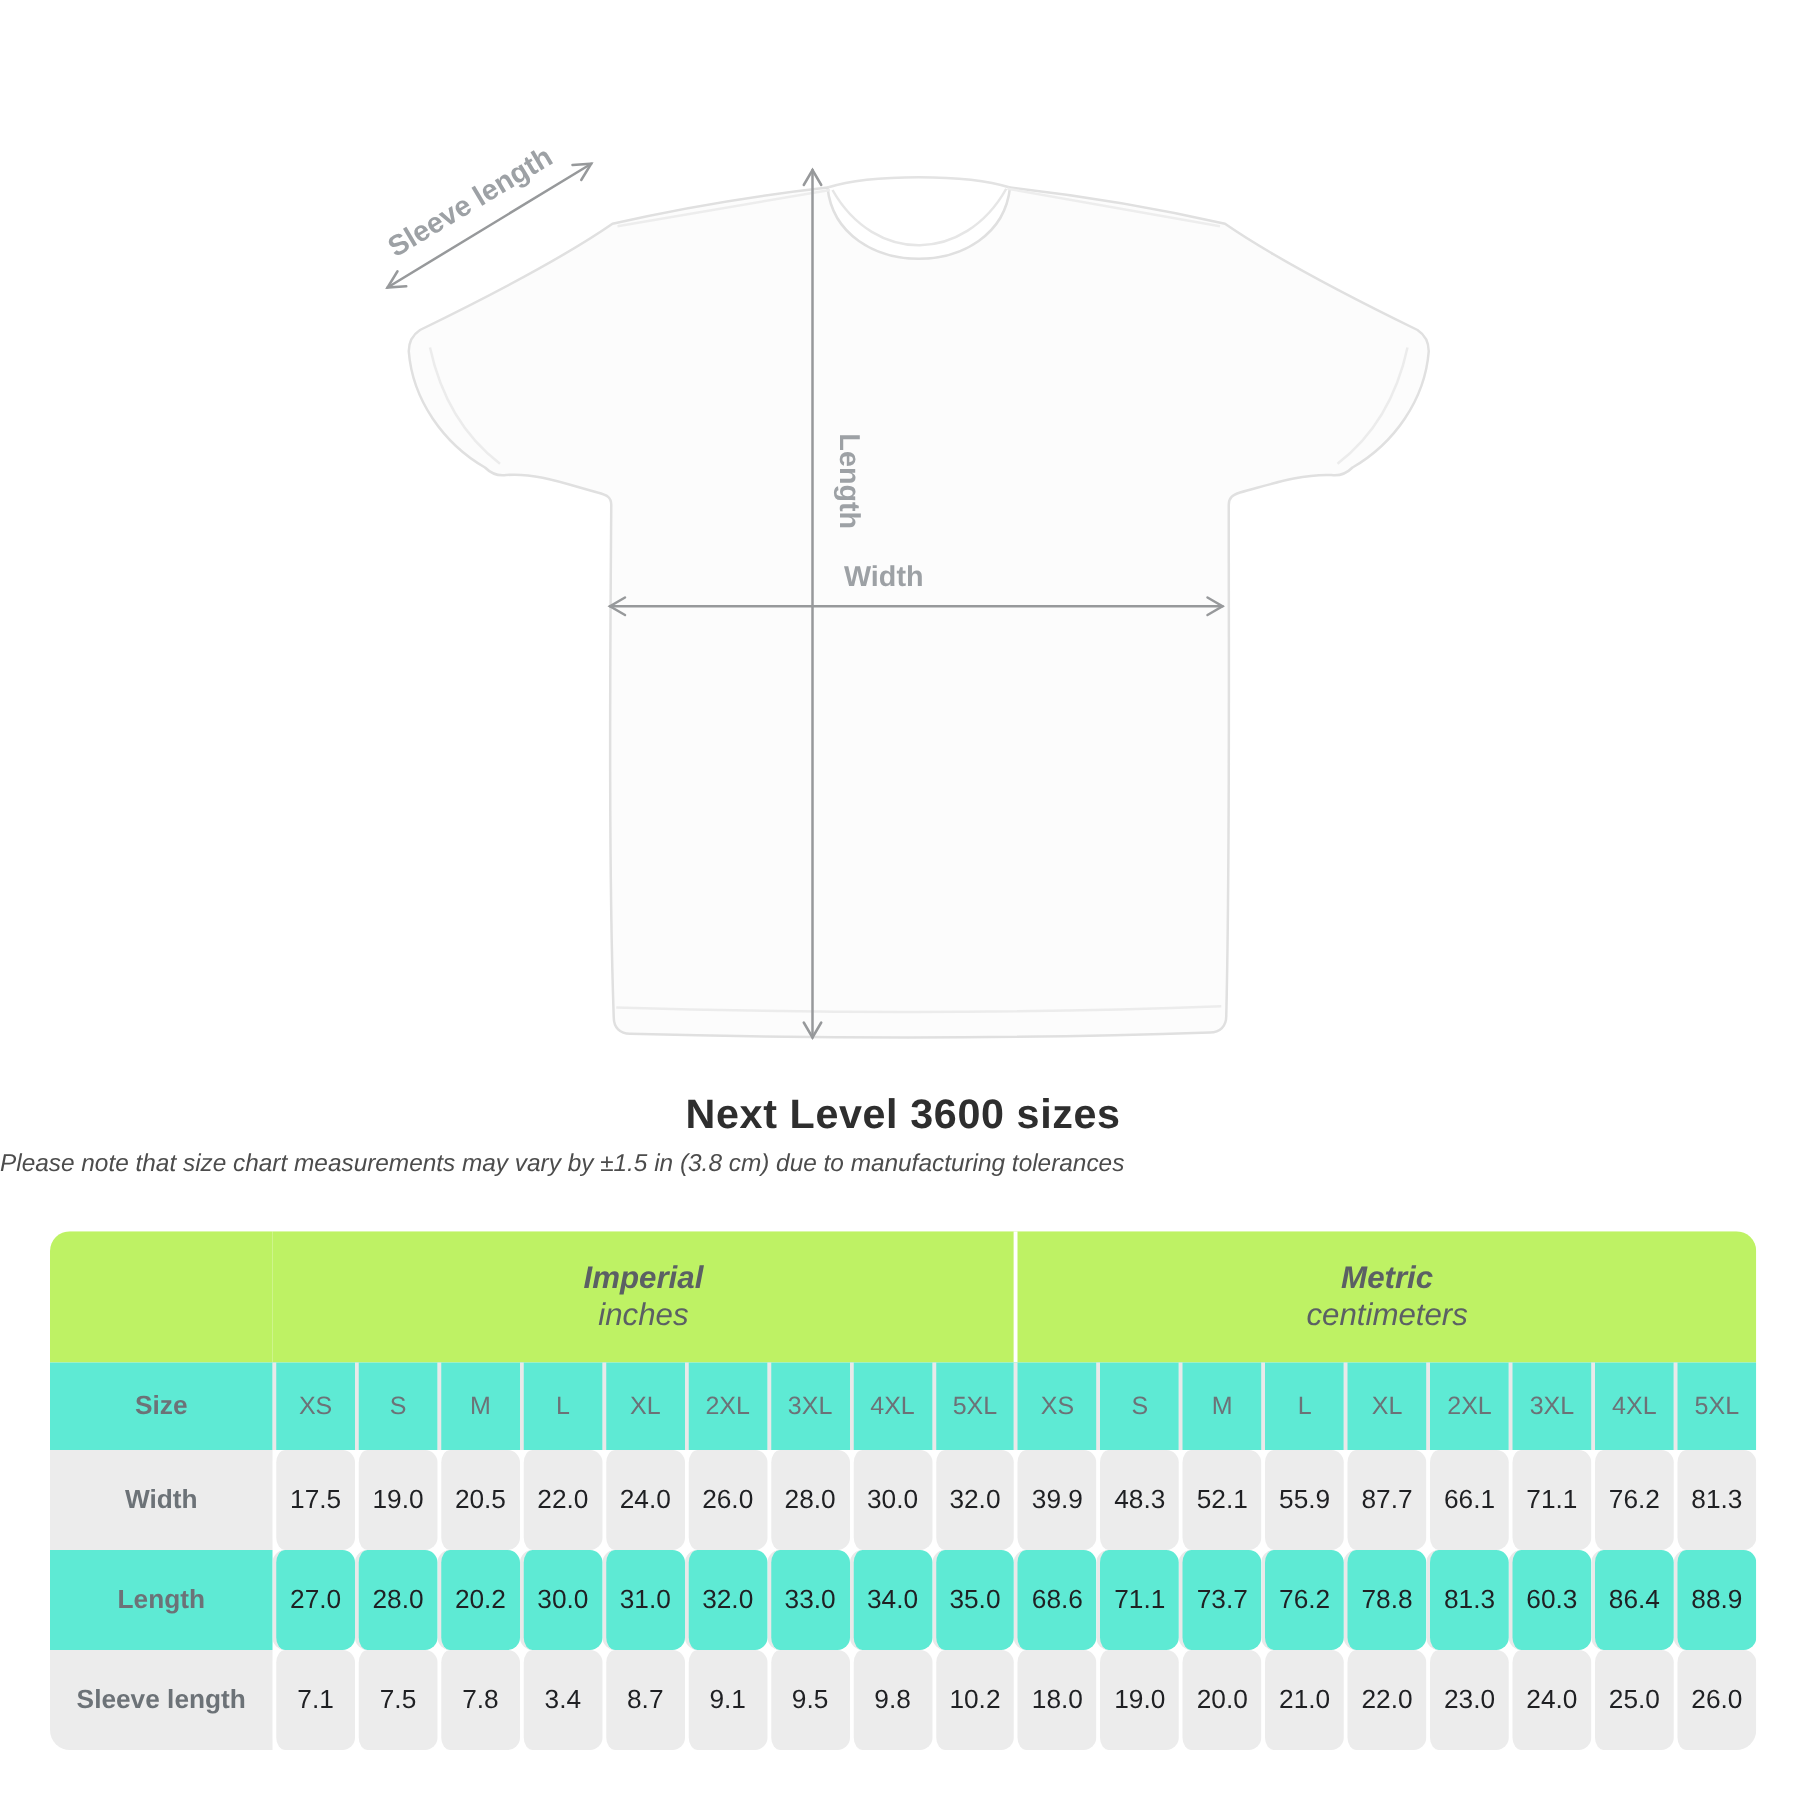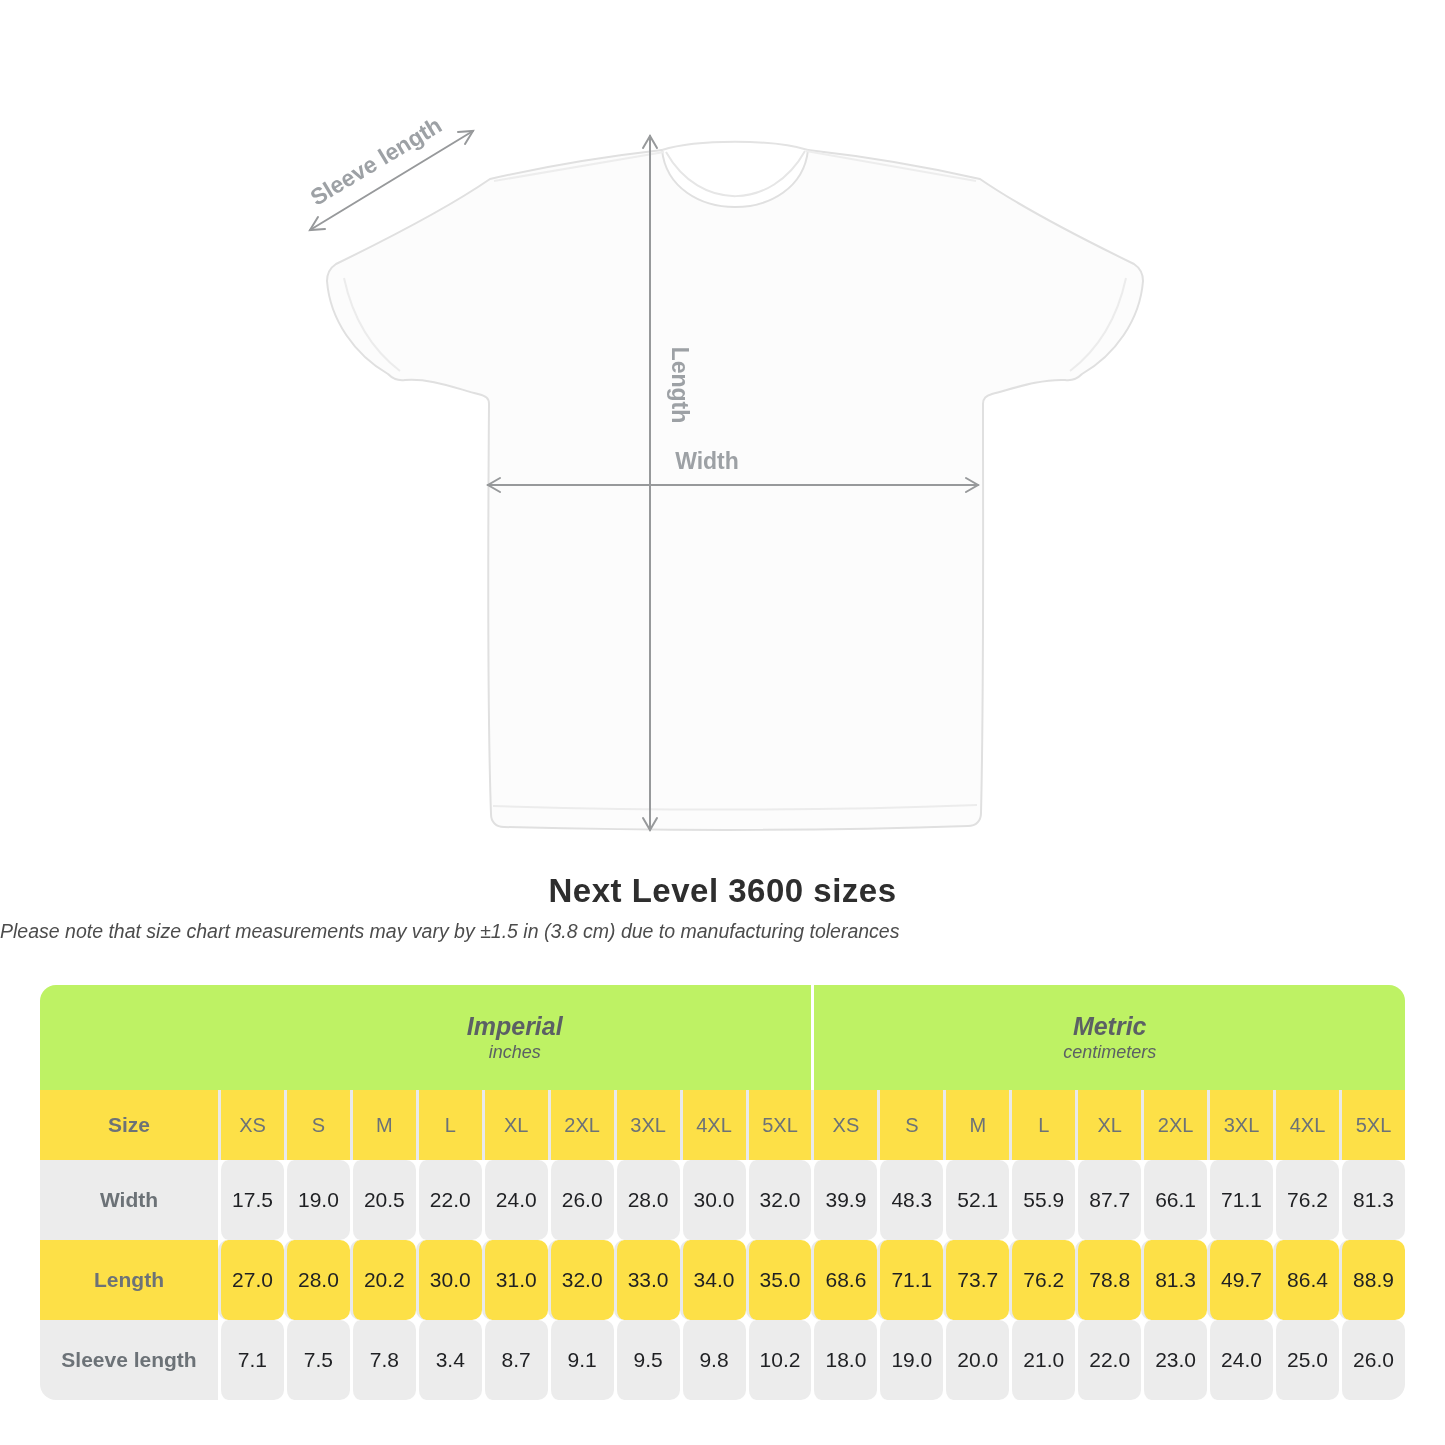--- a/index.html
+++ b/index.html
@@ -28,23 +28,23 @@
   col.c-label { width:178px; }
   td { text-align:center; vertical-align:middle; padding:0; }
 
   tr.band-row { height:105px; }
   tr.size-row { height:70px; }
   tr.data-row { height:80px; }
 
   .band-row td { background:#bef264; }
   .band-row td.metric-sep { border-left:3px solid #ffffff; }
   .unit-name { font-size:25px; font-weight:bold; font-style:italic; color:#5b6064; }
-  .unit-sub  { font-size:18px; font-style:italic; color:#5b6064; margin-top:1px; }
-
-  .row-white td { background:#fde047; border-left:3px solid #e9e9e9; }
+  .unit-sub  { font-size:25px; font-style:italic; color:#5b6064; margin-top:1px; }
+
+  .row-white td { background:#5eead4; border-left:3px solid #e9e9e9; }
   .row-gray  td { background:#ececec; border-left:3px solid #ffffff; }
   .row-white td:first-child, .row-gray td:first-child { border-left:none; }
 
   td.lbl { font-weight:bold; font-size:21px; color:#6c7277; }
   td.sz  { font-weight:normal; font-size:20px; color:#6c7277;margin-left:40px; }
   td.val { font-size:21px; color:#1f2023;border-radius:10px; }
 </style>
 </head>
 <body>
 
@@ -203,21 +203,21 @@
       <td class="val">32.0</td>
       <td class="val">33.0</td>
       <td class="val">34.0</td>
       <td class="val">35.0</td>
       <td class="val">68.6</td>
       <td class="val">71.1</td>
       <td class="val">73.7</td>
       <td class="val">76.2</td>
       <td class="val">78.8</td>
       <td class="val">81.3</td>
-      <td class="val">49.7</td>
+      <td class="val">60.3</td>
       <td class="val">86.4</td>
       <td class="val">88.9</td>
     </tr>
 
     <tr class="data-row row-gray">
       <td class="lbl">Sleeve length</td>
       <td class="val">7.1</td>
       <td class="val">7.5</td>
       <td class="val">7.8</td>
       <td class="val">3.4</td>

